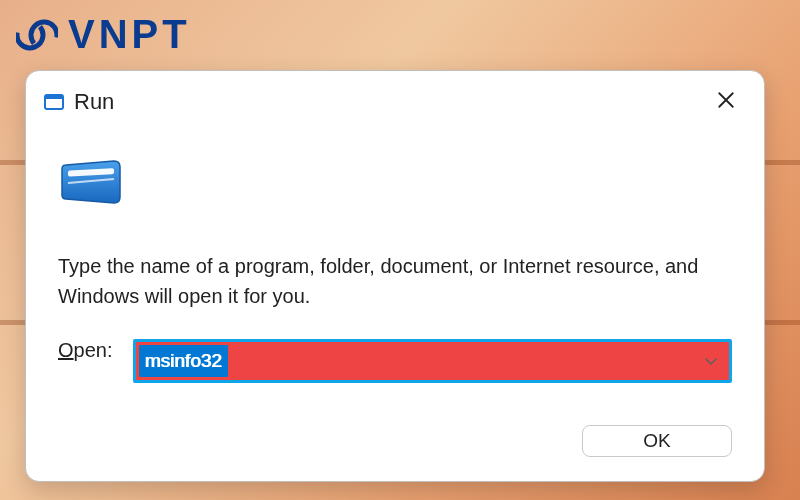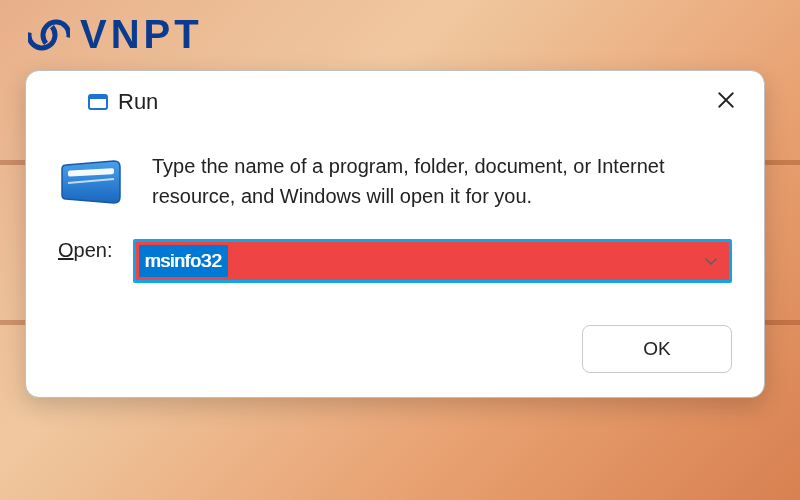--- a/index.html
+++ b/index.html
@@ -9,21 +9,21 @@
       position: relative;
     }
     .wallpaper-stripe {
       position: absolute; left: 0; right: 0;
       height: 6px; background: rgba(140,60,20,0.35);
     }
     .ws1 { top: 160px; height: 5px; }
     .ws2 { top: 320px; height: 5px; }
 
     .logo {
-      position: absolute; top: 12px; left: 28px;
+      position: absolute; top: 12px; left: 16px;
       display: flex; align-items: center; gap: 10px;
       color: #0a3b8f;
     }
     .logo .mark { width: 42px; height: 42px; position: relative; }
     .logo .mark svg { width: 42px; height: 42px; }
     .logo .text {
       font-size: 40px; font-weight: 700; letter-spacing: 4px;
       font-family: "Segoe UI", Arial, sans-serif;
       color: #0a3b8f;
     }
@@ -35,34 +35,34 @@
       background: #ffffff;
       border: 1px solid #bfbfbf;
       border-radius: 14px;
       box-shadow: 0 8px 24px rgba(0,0,0,0.18);
       overflow: hidden;
     }
     .titlebar {
       display: flex; align-items: center; justify-content: space-between;
       padding: 10px 18px 4px 18px; height: 56px;
     }
-    .titlebar .left { display: flex; align-items: center; gap: 10px; margin-left: 44px; }
+    .titlebar .left { display: flex; align-items: center; gap: 10px; }
     .run-title-icon {
       width: 20px; height: 18px; display: inline-flex; align-items: center; justify-content: center;
     }
     .run-title-icon svg { width: 20px; height: 18px; }
     .title-text { font-size: 22px; color: #222; }
     .close-btn {
       width: 40px; height: 36px; border: none; background: transparent; border-radius: 6px;
       display: flex; align-items: center; justify-content: center; cursor: pointer;
       font-size: 22px; color: #222;
     }
 
     .body-area {
-      display: flex; gap: 26px; padding: 24px 32px 10px 32px;
+      display: flex; gap: 26px; padding: 24px 32px 10px 32px; flex-direction: column;
     }
     .big-run-icon {
       width: 68px; height: 54px; flex: 0 0 68px; margin-top: 6px;
       display: flex; align-items: flex-start; justify-content: center;
     }
     .big-run-icon svg { width: 64px; height: 50px; }
     .desc {
       font-size: 20px; color: #222; line-height: 1.5;
     }
 
@@ -99,21 +99,21 @@
       display: flex; align-items: center;
       color: #606060; pointer-events: none;
     }
     .combo-chevron svg { width: 16px; height: 16px; }
 
     .button-row {
       display: flex; justify-content: flex-end; gap: 20px;
       padding: 14px 32px 24px 32px;
     }
     .btn {
-      min-width: 150px; height: 48px;
+      min-width: 150px; height: 32px;
       border: 1px solid #c9c9c9; border-radius: 8px;
       background: #ffffff; color: #222;
       font-size: 19px;
       cursor: pointer;
       padding: 0 20px;
     }
     .btn .ul { text-decoration: underline; }
   </style>
 </head>
 <body>

